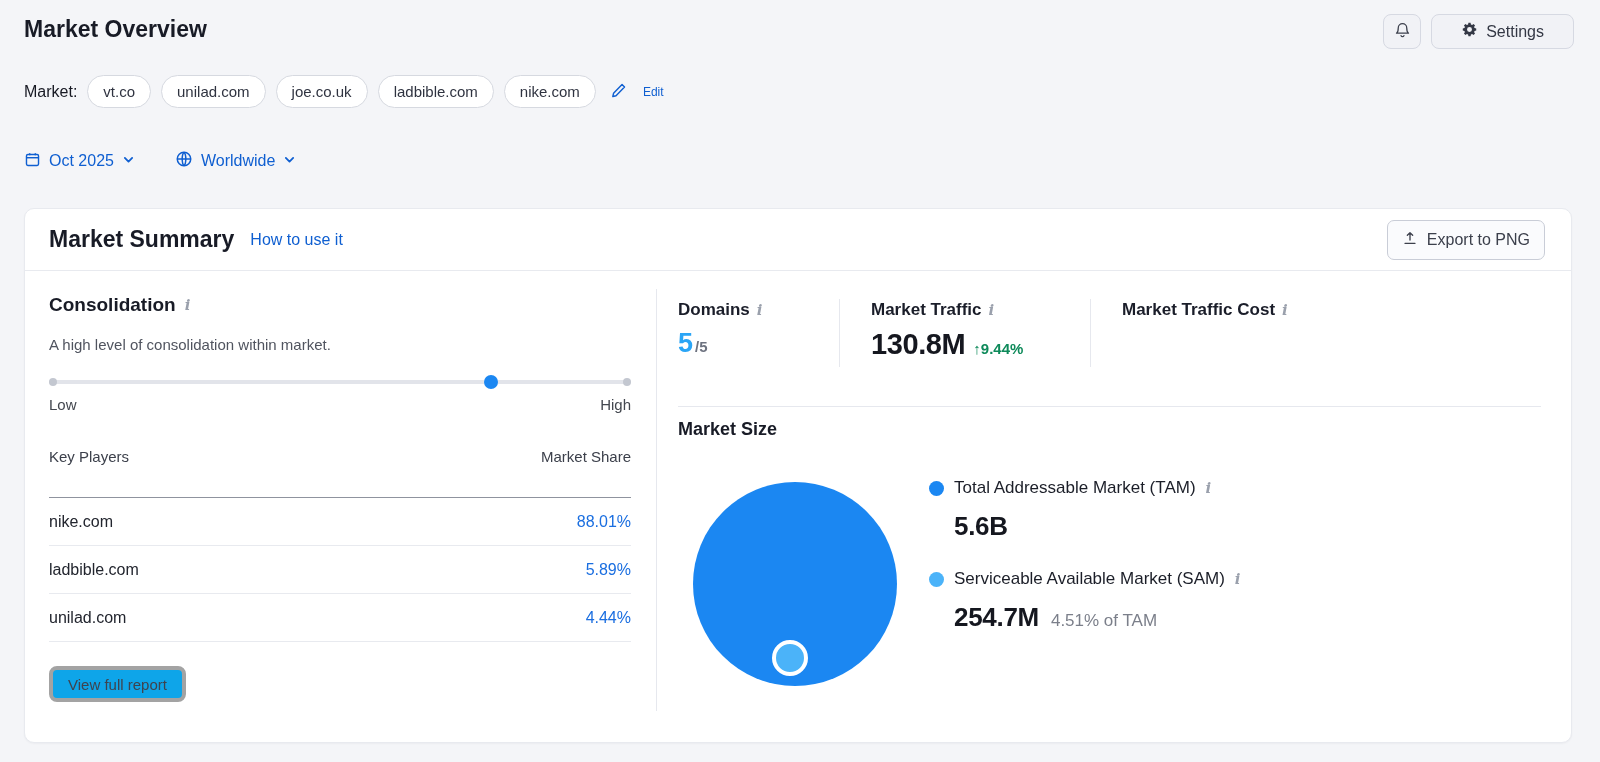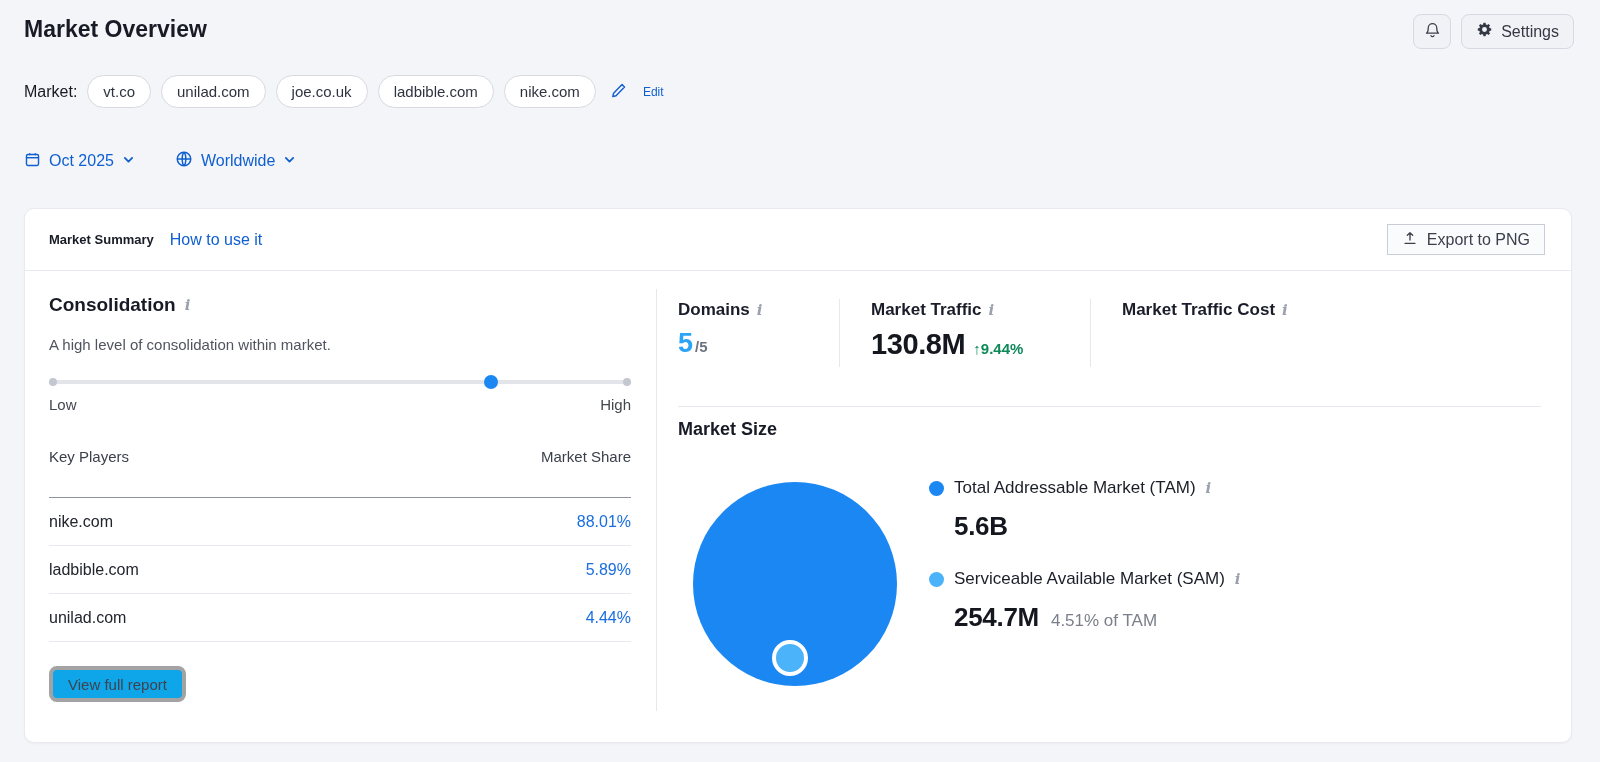--- a/index.html
+++ b/index.html
@@ -6,44 +6,44 @@
   html,body { width:1600px; height:762px; }
   body { font-family:"Liberation Sans", sans-serif; background:#f4f5f8; color:#1a1d29; overflow:hidden; }
   .page { position:relative; width:1600px; height:762px; }
 
   
   .page-title { position:absolute; left:24px; top:16px; font-size:23px; font-weight:700; color:#181b26; }
   .top-actions { position:absolute; top:14px; right:26px; display:flex; gap:10px; }
   .icon-btn { width:38px; height:35px; display:flex; align-items:center; justify-content:center;
               background:#f1f2f6; border:1px solid #d6d9e2; border-radius:8px; color:#3c404d; cursor:pointer; }
   .btn { display:flex; align-items:center; gap:8px; background:#f1f2f6; border:1px solid #d6d9e2;
-         border-radius:8px; padding:0 14px; height:35px; font-size:16px; color:#343845; cursor:pointer;
+         border-radius:8px; padding:0 29px; height:35px; font-size:16px; color:#343845; cursor:pointer;
          font-family:"Liberation Sans", sans-serif; }
 
   
   .market-row { position:absolute; left:24px; top:75px; display:flex; align-items:center; gap:10px; }
   .market-label { font-size:16px; color:#171923; }
   .chip { background:#fff; border:1px solid #d6d9e0; border-radius:17px; padding:6px 15px;
           font-size:15px; color:#2f3340; line-height:19px; cursor:pointer; }
   .edit-link { display:flex; align-items:center; gap:16px; color:#0f5fd1; font-size:12px; margin-left:4px;
                cursor:pointer; text-decoration:none; }
 
   
   .filter-row { position:absolute; left:24px; top:150px; display:flex; gap:40px; }
   .filter { display:flex; align-items:center; gap:8px; color:#0f5fd1; font-size:16px; font-weight:500; cursor:pointer; }
 
   
   .card { position:absolute; left:24px; top:208px; width:1548px; height:535px; background:#fff;
           border:1px solid #e8eaef; border-radius:10px; box-shadow:0 1px 2px rgba(25,28,40,.04); }
   .card-header { position:absolute; left:0; right:0; top:0; height:62px; display:flex; align-items:center;
                  padding:0 26px 0 24px; border-bottom:1px solid #e8eaef; }
-  .card-title { font-size:13px; font-weight:700; color:#181b26; }
+  .card-title { font-size:23px; font-weight:700; color:#181b26; }
   .help-link { margin-left:16px; color:#0f5fd1; font-size:16px; cursor:pointer; text-decoration:none; }
-  .export-btn { margin-left:auto; display:flex; align-items:center; gap:9px; padding:0 14px; height:31px;
-                background:#fafbfd; border:1px solid #c9cdd7; border-radius:0; font-size:16px; color:#3c404c;
+  .export-btn { margin-left:auto; display:flex; align-items:center; gap:9px; padding:0 14px; height:40px;
+                background:#fafbfd; border:1px solid #c9cdd7; border-radius:7px; font-size:16px; color:#3c404c;
                 cursor:pointer; font-family:"Liberation Sans", sans-serif; }
 
   .info { font-family:"DejaVu Serif", serif; font-style:italic; font-weight:700; color:#9aa0ac;
           font-size:15px; line-height:1; cursor:pointer; }
 
   
   .left-col { position:absolute; left:24px; top:84px; width:582px; }
   .section-title { display:flex; align-items:center; gap:9px; font-size:19px; font-weight:700; color:#181b26; line-height:24px; }
   .consol-desc { margin-top:18px; font-size:15px; color:#50545f; line-height:20px; }
   .slider { position:relative; margin-top:20px; height:14px; }

